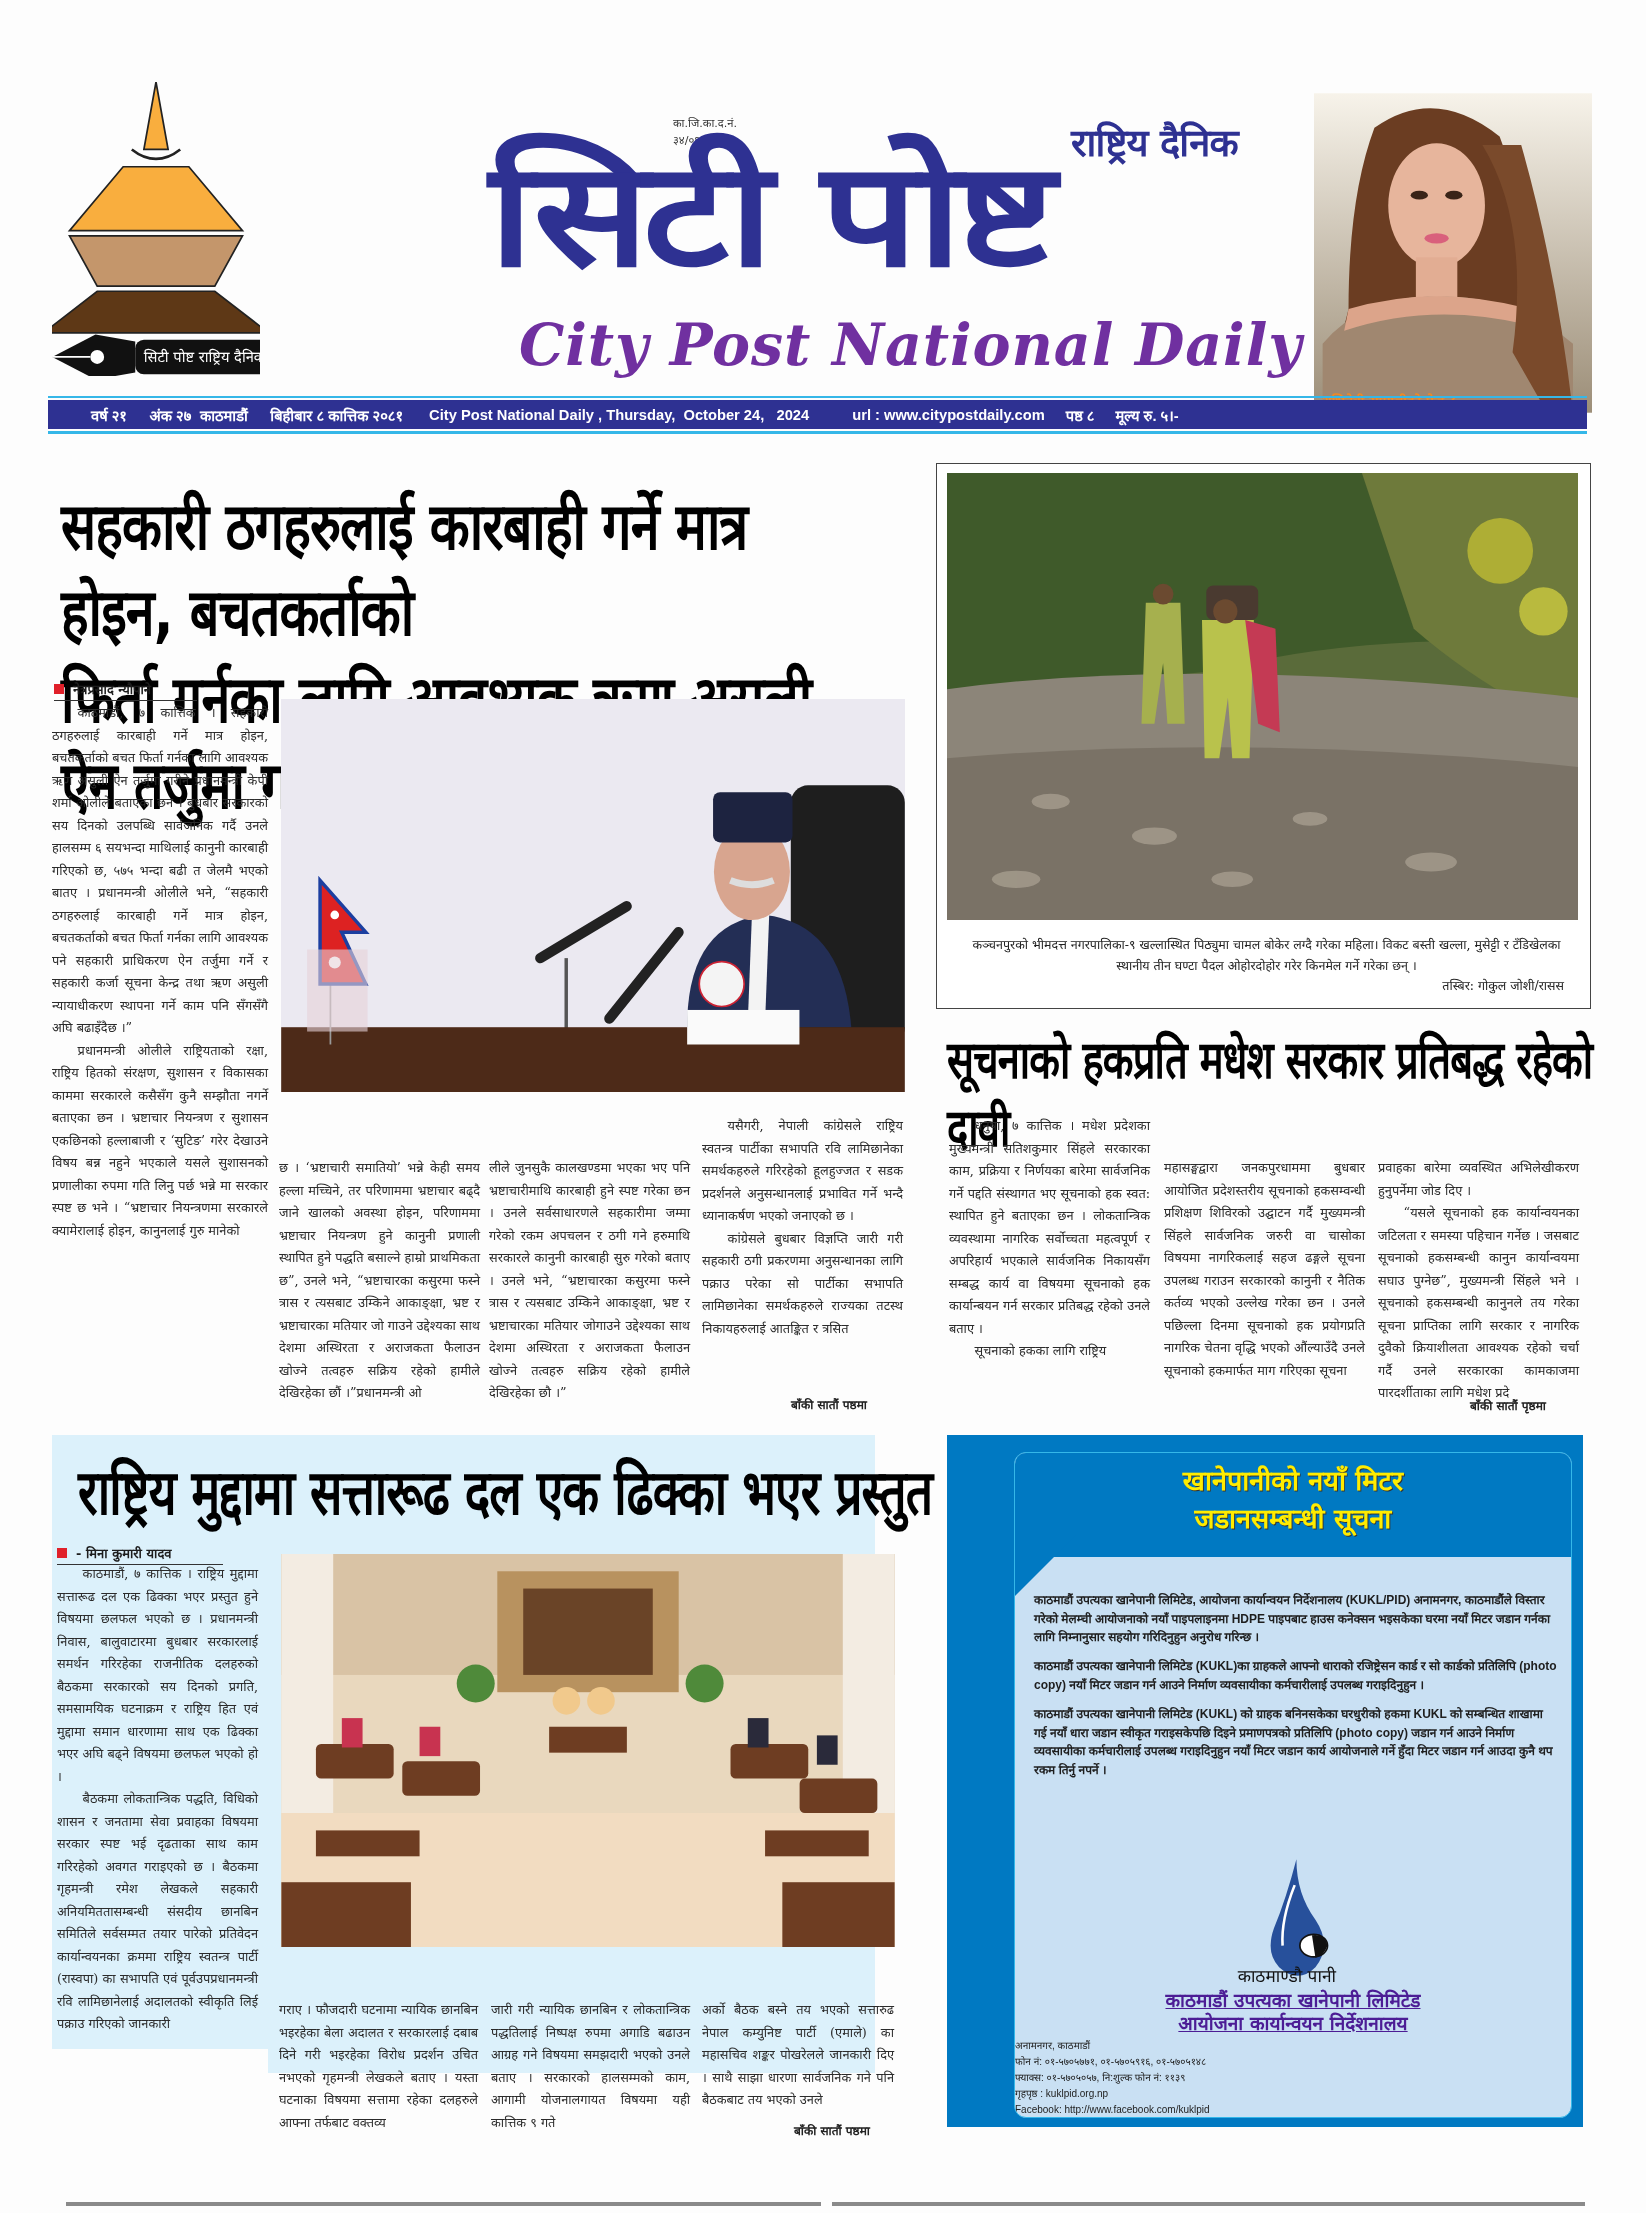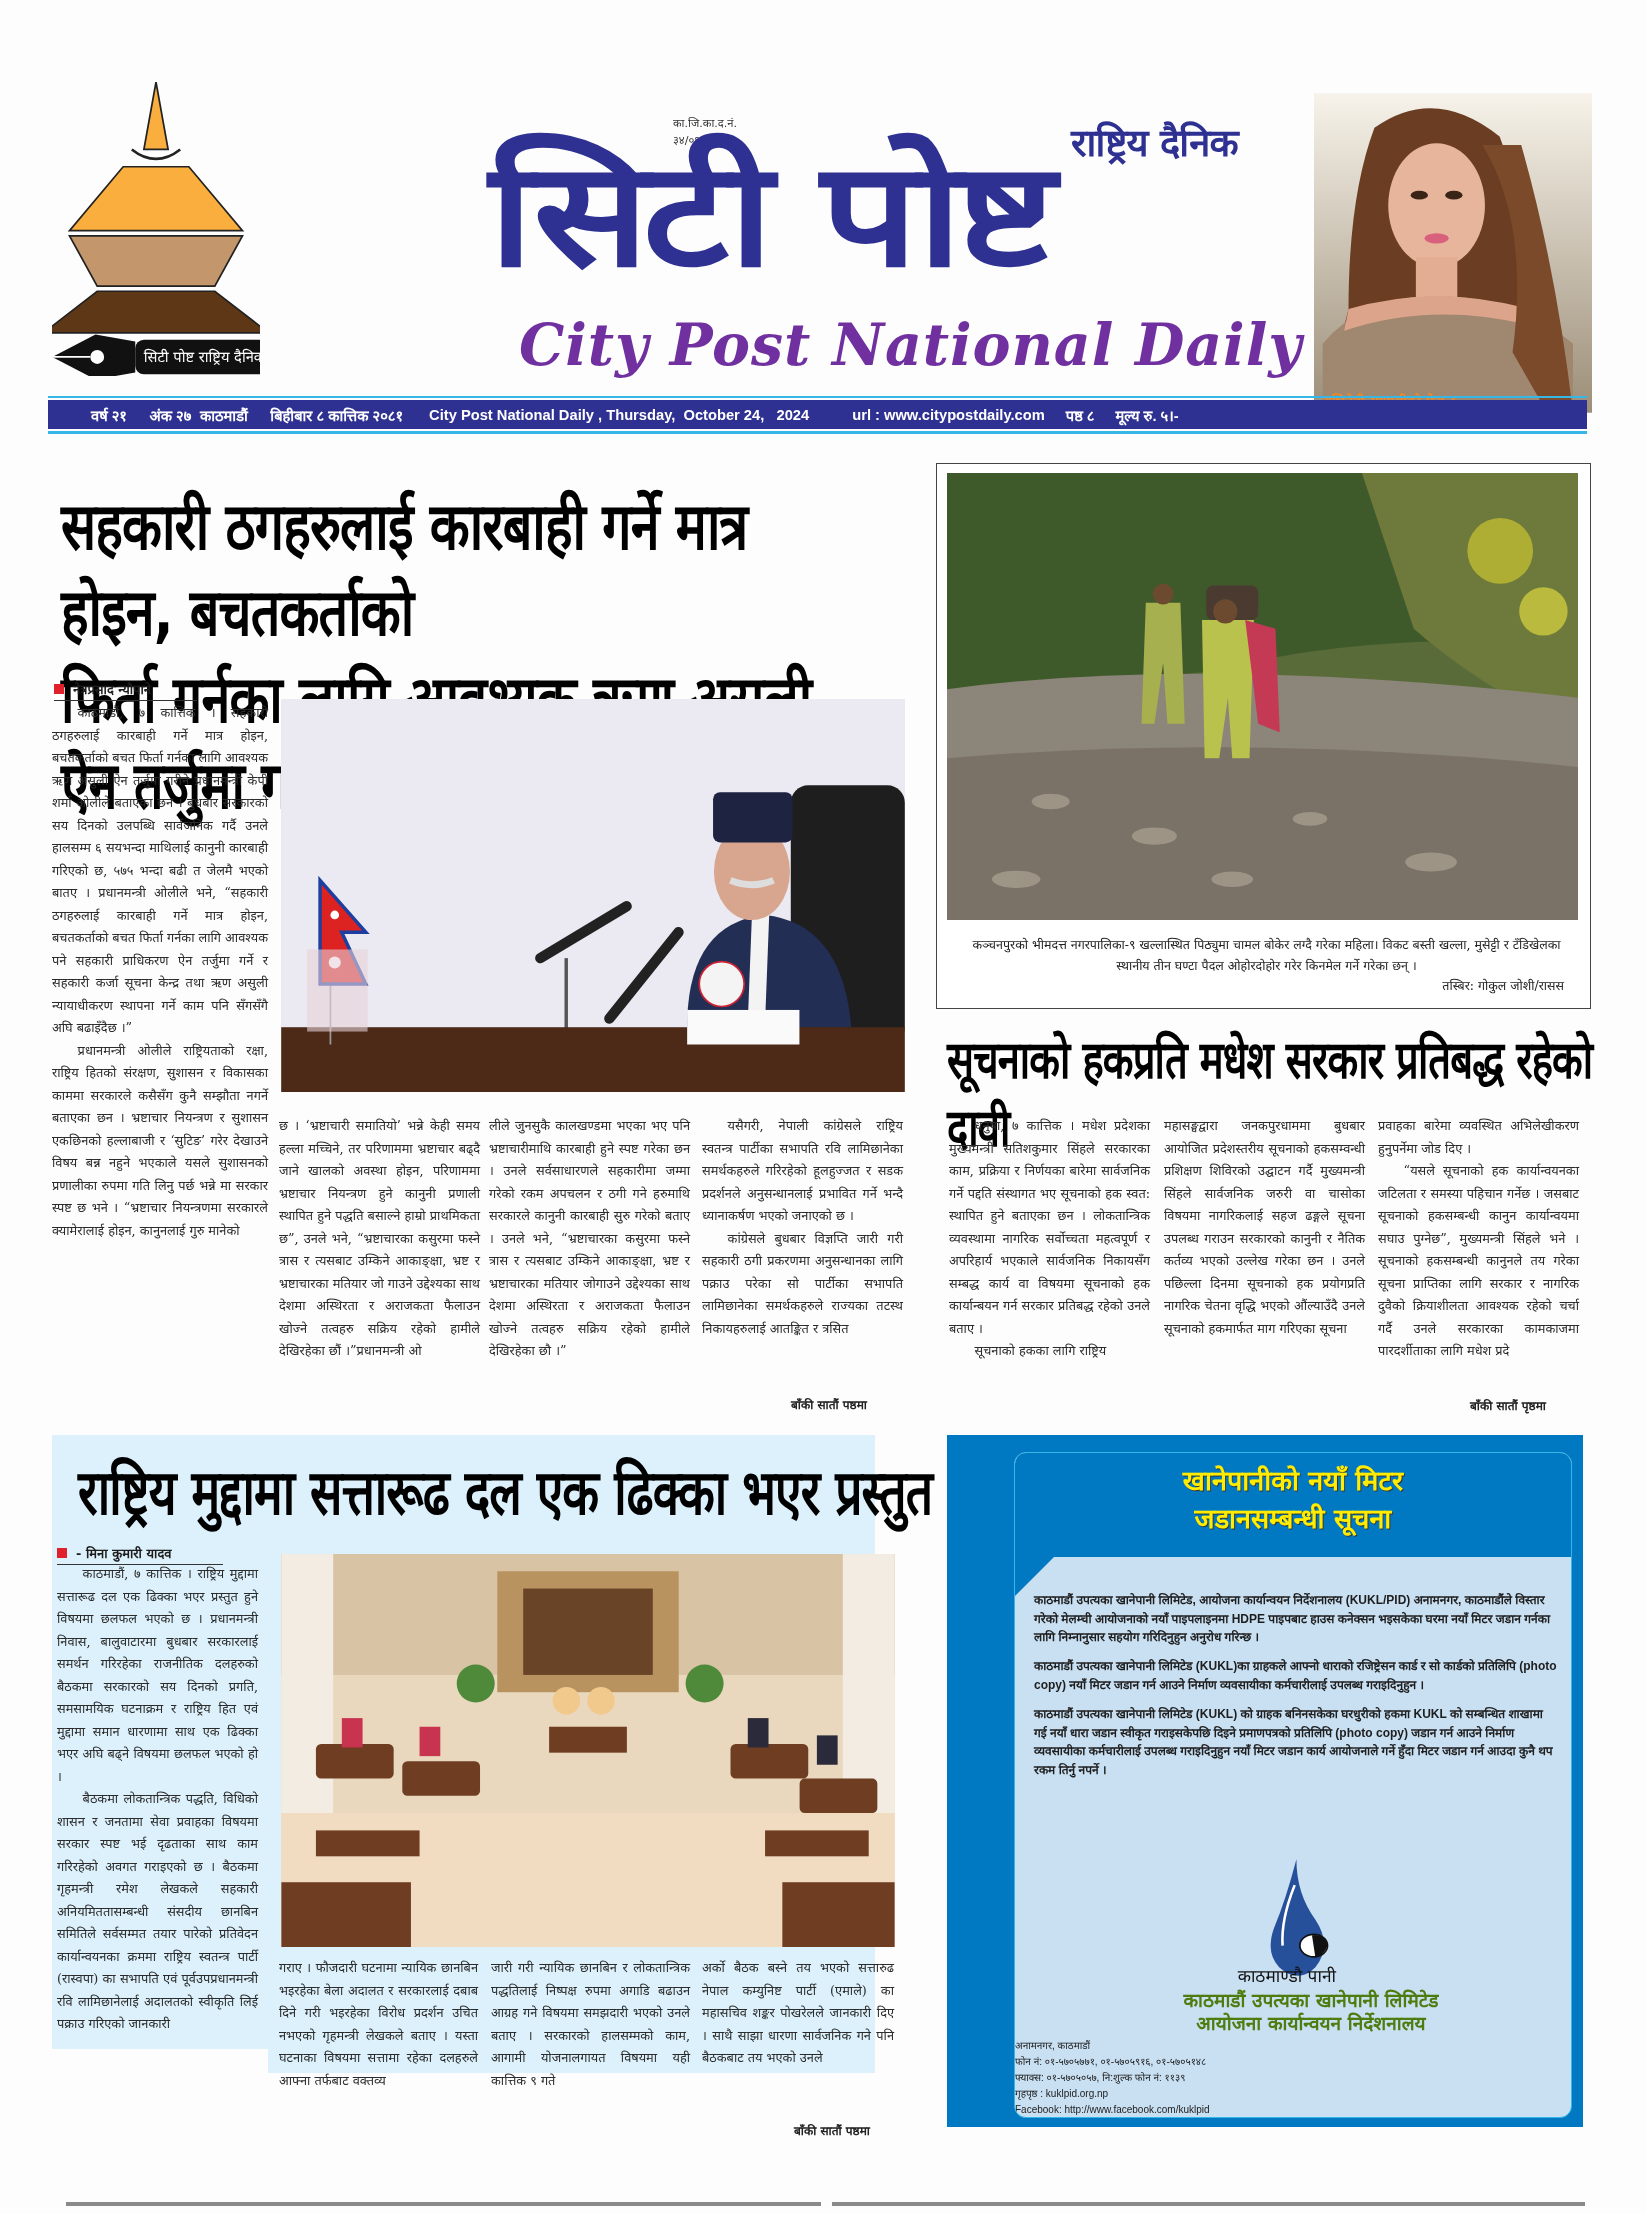--- a/index.html
+++ b/index.html
@@ -26,21 +26,21 @@
 
   
   .headline { position: absolute; font-weight: bold; color: #000; font-family: "DejaVu Sans", sans-serif; letter-spacing: -0.9px; transform-origin: left top; }
   .h1 { left: 61px; top: 484px; font-size: 52px; line-height: 69px; width: 796px; transform: scaleY(1.25); }
 
   .byline { position: absolute; font-weight: bold; font-size: 13px; display: flex; align-items: center; gap: 8.6px; border-bottom: 1.3px solid #333; padding-bottom: 1.7px; }
   .byline .sq { width: 10.4px; height: 10.4px; background: #e0202a; display: inline-block; }
 
   .col { position: absolute; font-family: "DejaVu Serif", serif; font-size: 12.8px; line-height: 22.5px; text-align: justify; color: #2b2b2b; }
   .col p { text-indent: 2em; }
-  .col p.noind { text-indent: 0; }
+  .col p.noind { text-indent: 0; margin-top: 42px; }
   .more { position: absolute; font-weight: bold; font-size: 12px; color: #222; font-family: "DejaVu Sans", sans-serif; }
 
   
   .photo { position: absolute; overflow: hidden; }
 
   
   .frame-right { position: absolute; left: 936px; top: 463px; width: 655px; height: 546px; border: 1.7px solid #444; background: #fff; }
   .caption-right { position: absolute; left: 964px; top: 934px; width: 605px; font-family: "DejaVu Serif", serif; font-size: 12.5px; line-height: 21px; text-align: center; color: #222; }
   .caption-credit { position: absolute; right: 82px; top: 977px; font-family: "DejaVu Serif", serif; font-size: 12.5px; color: #222; }
 
@@ -54,21 +54,21 @@
 
   
   .ad { position: absolute; left: 947px; top: 1435px; width: 636px; height: 692px; background: #0079c2; }
   .ad-inner { position: absolute; left: 67px; top: 17.3px; width: 558px; height: 666px; background: #c9e0f3; border: 1.7px solid #35b7e8; border-radius: 12px; overflow: hidden; }
   .ad-head { position: absolute; left: 0; top: 0; width: 100%; height: 104px; background: #0079c2; }
   .ad-diag { position: absolute; left: 0; top: 82px; width: 0; height: 0; border-top: 61px solid #0079c2; border-right: 61px solid transparent; }
   .ad-title { position: absolute; left: 0; top: 8.6px; width: 100%; text-align: center; color: #ffec00; font-size: 27px; font-weight: bold; line-height: 38px; text-shadow: 0.9px 0.9px 0 #333; }
   .ad-body { position: absolute; left: 19px; top: 138px; width: 523px; font-size: 12px; line-height: 18.6px; color: #1e1e1e; font-family: "Liberation Sans", sans-serif; font-weight: bold; }
   .ad-body p { margin-bottom: 10.4px; }
   .ad-logo { position: absolute; left: 214px; top: 406px; width: 121px; height: 130px; }
-  .ad-org { position: absolute; left: 18px; top: 536px; width: 100%; text-align: center; color: #4d7c0f; font-size: 19px; font-weight: bold; line-height: 22.5px; }
+  .ad-org { position: absolute; left: 0; top: 536px; width: 100%; text-align: center; color: #4c1d95; font-size: 19px; font-weight: bold; line-height: 22.5px; text-decoration: underline; }
   .ad-contact { position: absolute; left: 0; top: 585px; width: 100%; text-align: left; font-size: 10px; line-height: 16px; color: #222; font-family: "Liberation Sans", sans-serif; }
 
   
   .reg-bar { position: absolute; top: 2202px; height: 4.3px; background: #8a8a8a; }
 </style>
 </head>
 <body>
 
 <div class="masthead">
 

